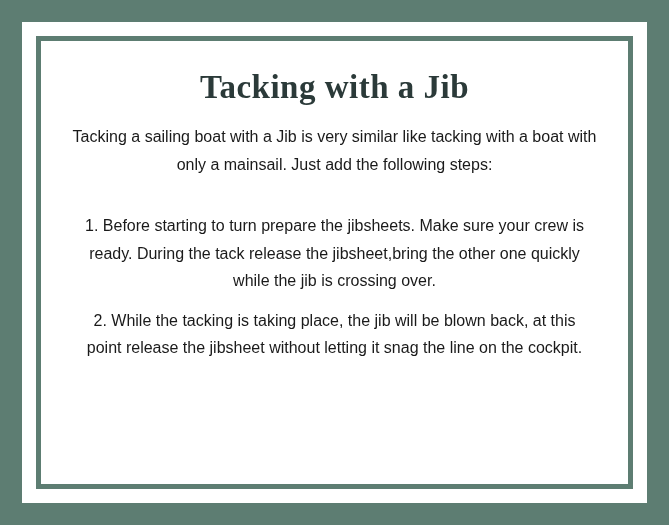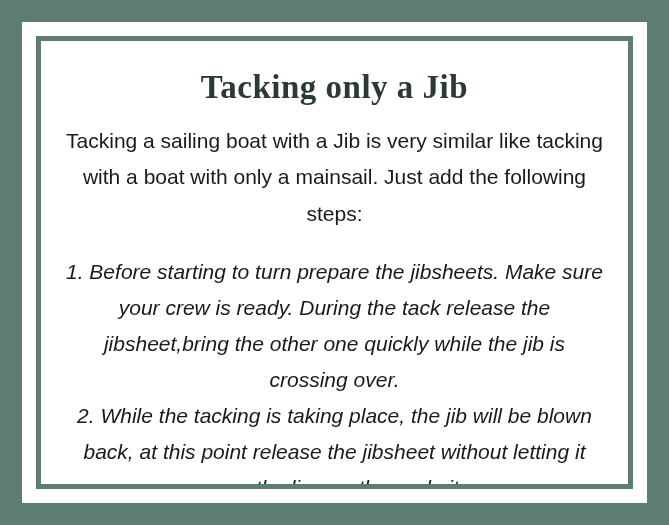--- a/index.html
+++ b/index.html
@@ -44,44 +44,43 @@
     font-size: 33px;
     font-weight: bold;
     color: #2b3a39;
     text-align: center;
     letter-spacing: 0.5px;
     margin: 12px 0 18px 0;
     line-height: 1.1;
   }
   .body-text {
     font-family: "Liberation Sans", sans-serif;
-    font-size: 21px;
+    font-size: 16px;
     color: #1a1a1a;
     text-align: center;
     line-height: 1.72;
   }
   .para {
     margin: 0;
   }
   .spacer {
     height: 22px;
   }
   .steps .para {
-    margin: 0;
-    font-style: italic;
+    margin: 12px;
   }
 </style>
 </head>
 <body>
 
 <div class="page">
   <div class="white-frame">
     <div class="inner-border">
 
-      <div class="title">Tacking only a Jib</div>
+      <div class="title">Tacking with a Jib</div>
 
       <div class="body-text">
 
         <p class="para">Tacking a sailing boat with a Jib is very similar like tacking with a boat with only a mainsail. Just add the following steps:</p>
 
         <div class="spacer"></div>
 
         <div class="steps">
           <p class="para">1. Before starting to turn prepare the jibsheets. Make sure your crew is ready. During the tack release the jibsheet,bring the other one quickly while the jib is crossing over.</p>
           <p class="para">2. While the tacking is taking place, the jib will be blown back, at this point release the jibsheet without letting it snag the line on the cockpit.</p>

